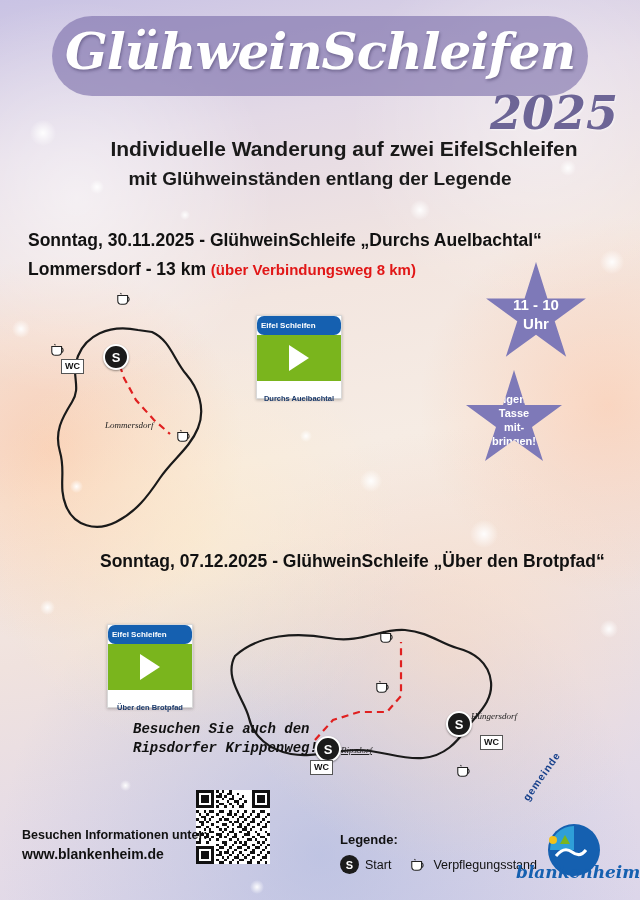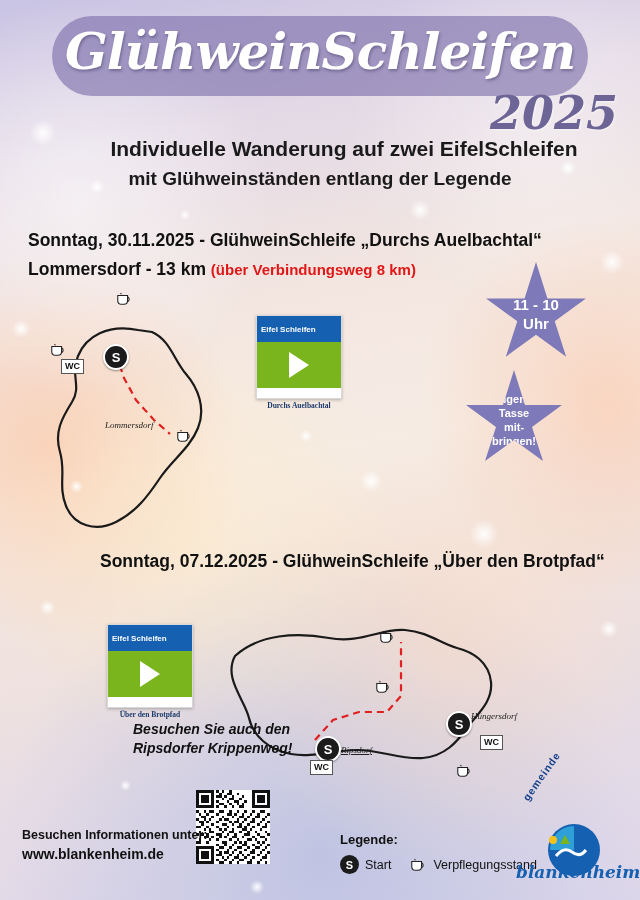--- a/index.html
+++ b/index.html
@@ -110,28 +110,29 @@
 
   .logo-badge {
     position: absolute;
     background: #ffffff;
     border: 1px solid #d8d8d8;
     box-shadow: 0 1px 3px rgba(0,0,0,0.25);
   }
   .lb1 { left: 256px; top: 315px; width: 84px; height: 82px; }
   .lb2 { left: 107px; top: 624px; width: 84px; height: 82px; }
   .lb-top {
-    height: 26px;
+    height: 19px;
     background: #1560b0;
     color: #fff;
     font-size: 8px;
     font-weight: bold;
     display: flex;
     align-items: center;
     padding-left: 4px;
+    border-radius: 7px;
   }
   .lb-mid {
     height: 46px;
     background: #7ab51d;
     display: flex;
     align-items: center;
     justify-content: center;
   }
   .lb-arrow {
     width: 0; height: 0;
@@ -141,21 +142,20 @@
   }
   .lb-bot {
     height: 35px;
     color: #1b3a6b;
     font-size: 7.5px;
     font-weight: bold;
     display: flex;
     align-items: center;
     justify-content: center;
     text-align: center;
-    font-family: Liberation Serif, serif;
   }
 
   .map { position: absolute; }
   .map1 { left: 20px; top: 282px; width: 250px; height: 268px; }
   .map2 { left: 205px; top: 608px; width: 320px; height: 185px; }
 
   .map-label {
     position: absolute;
     font-family: "Liberation Serif", serif;
     font-style: italic;
@@ -190,21 +190,21 @@
   }
   .cup {
     position: absolute;
     width: 18px; height: 16px;
   }
 
   .krippenweg {
     position: absolute;
     left: 133px;
     top: 720px;
-    font-family: Liberation Sans, sans-serif;
+    font-family: Liberation Mono, monospace;
     font-style: italic;
     font-size: 14px;
     color: #111;
     line-height: 19px;
     font-weight: bold;
   }
 
   .qr {
     position: absolute;
     left: 196px;

